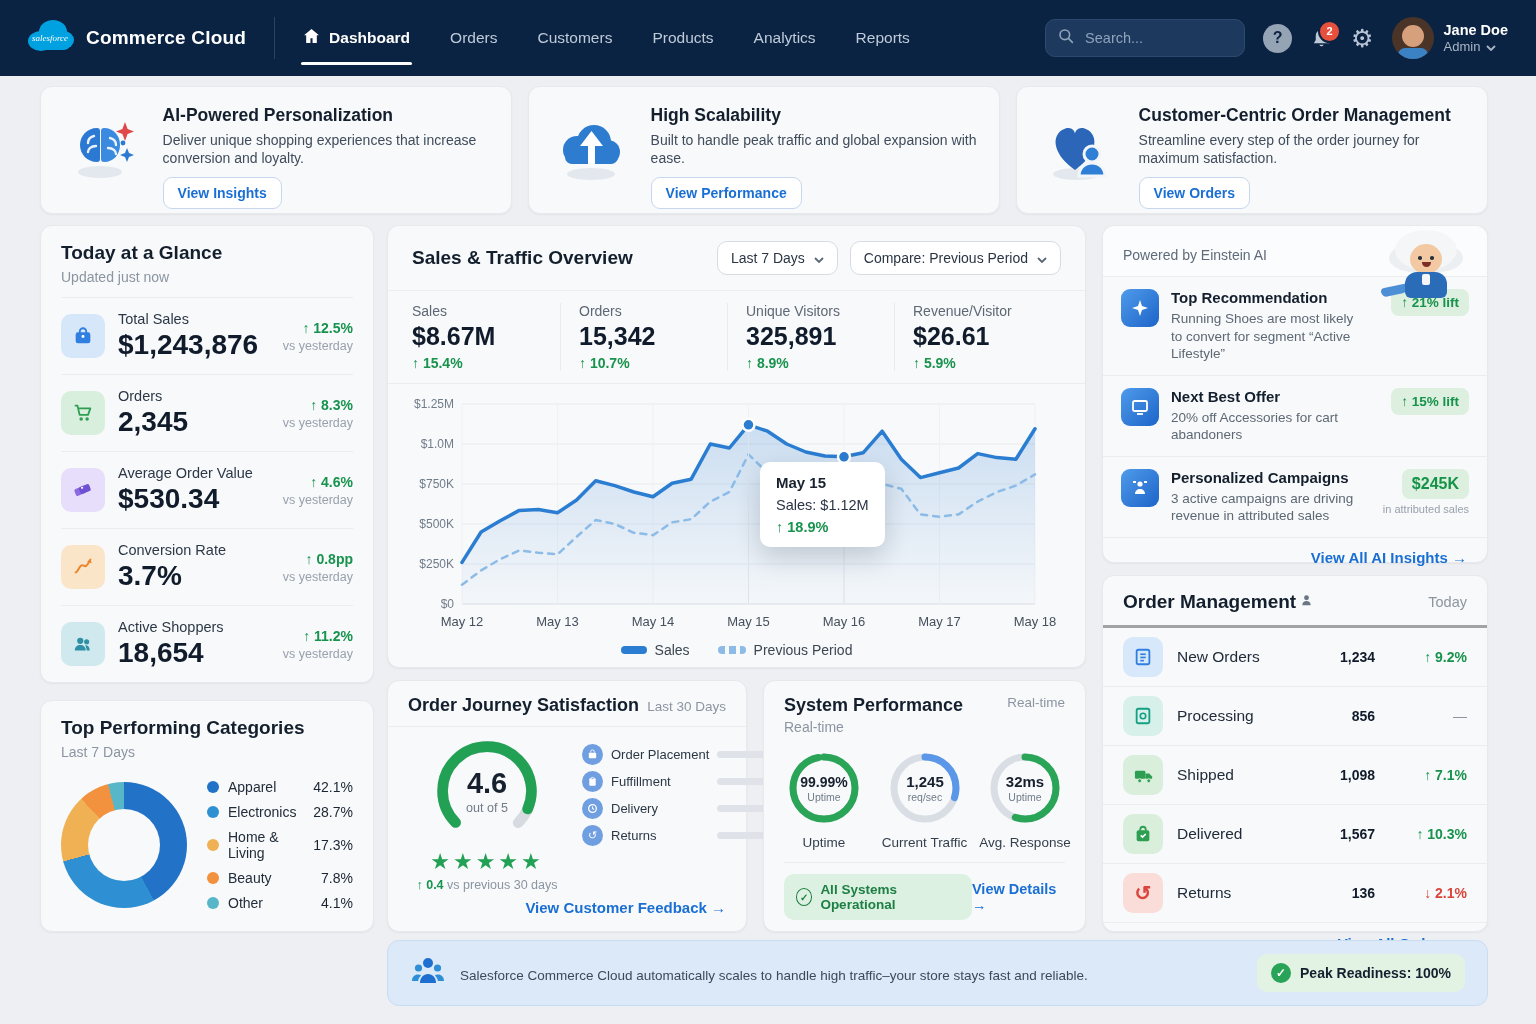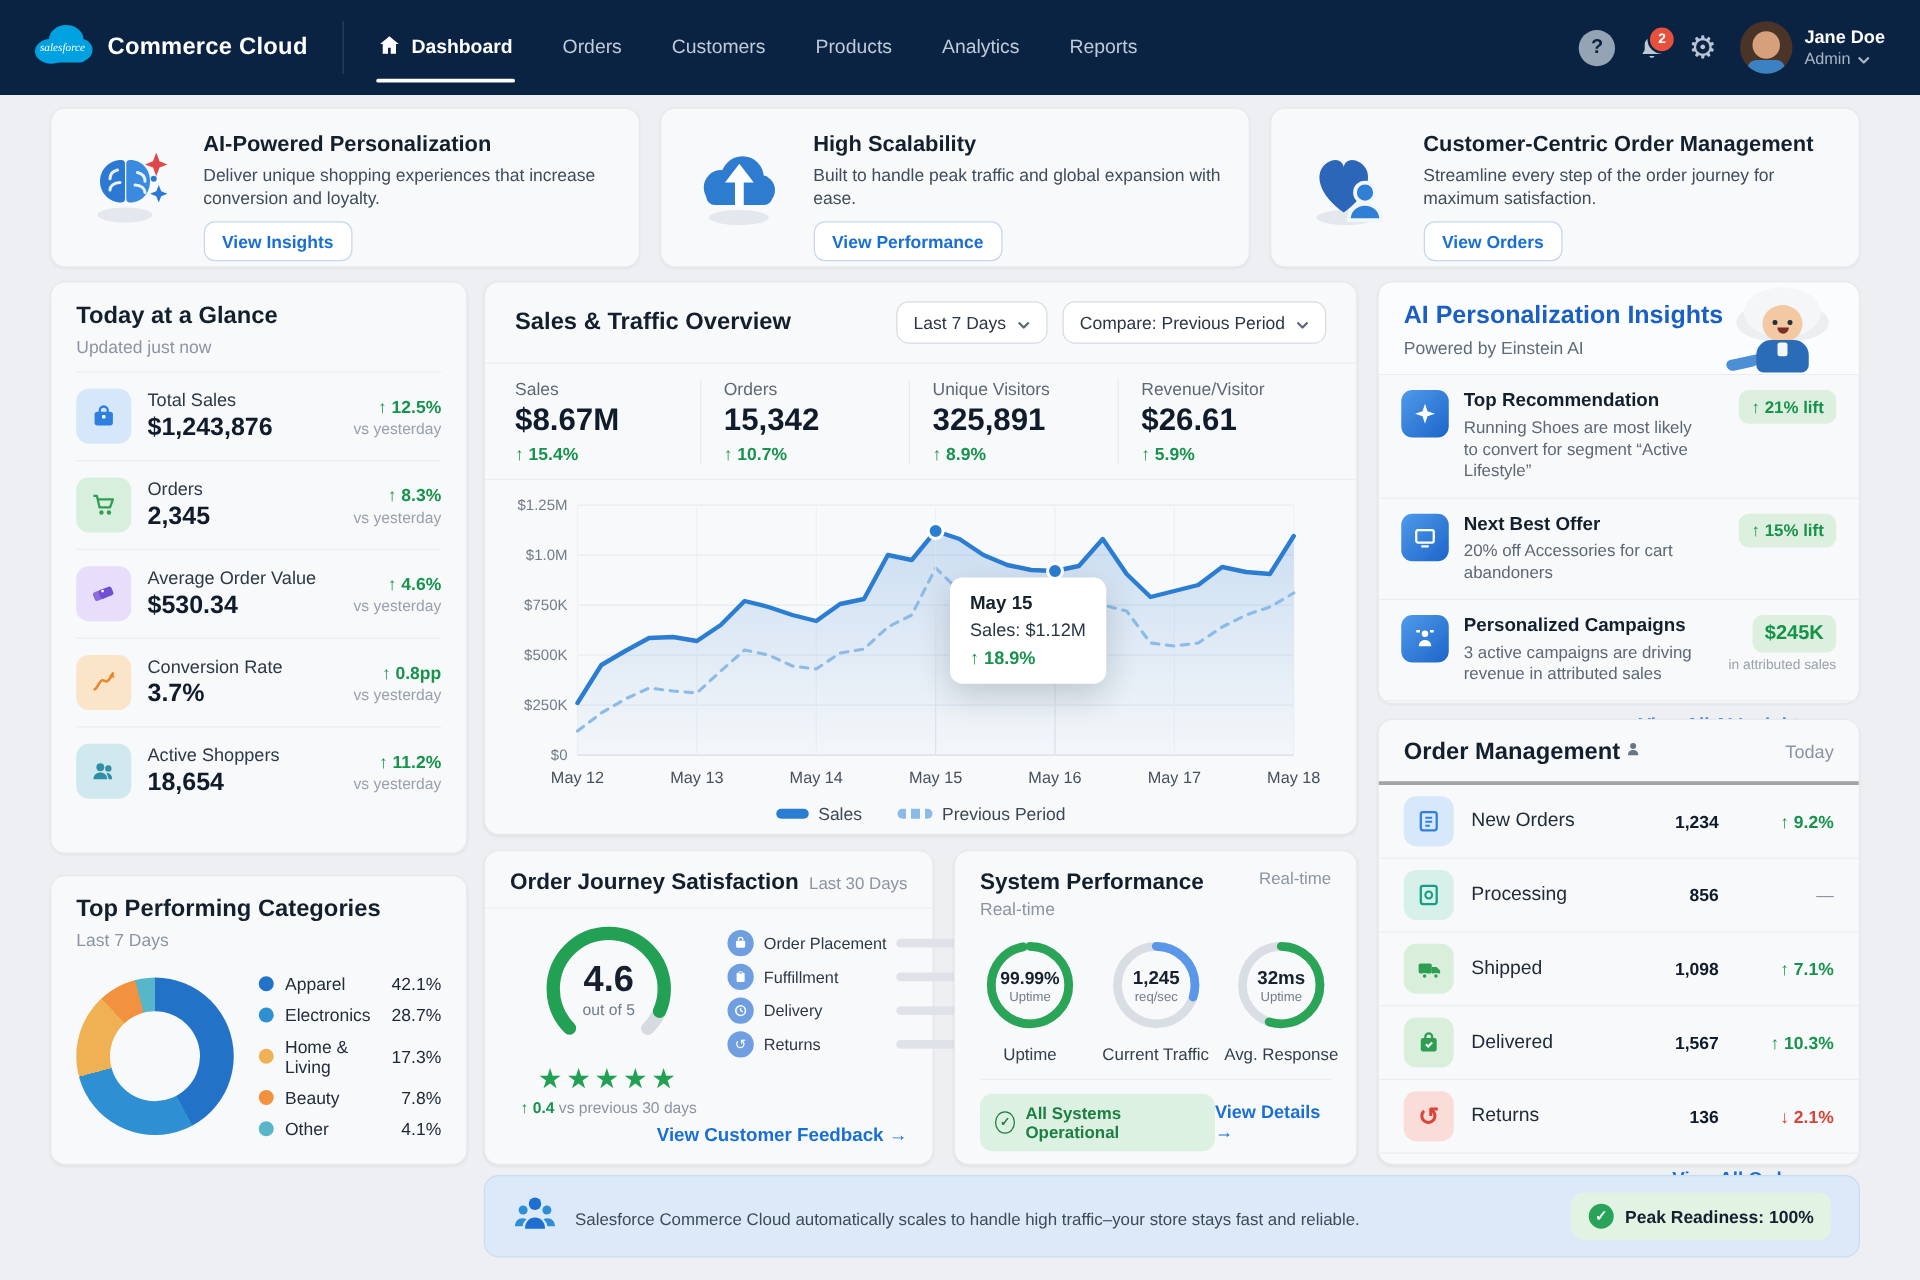--- a/index.html
+++ b/index.html
@@ -53,21 +53,21 @@
   .feat-btn{margin-top:9px;display:inline-block;background:#fff;border:1.5px solid #c8d7ef;
     border-radius:9px;color:#1a6fd4;font-size:14px;font-weight:bold;padding:7px 14px;cursor:pointer;}
   
   .panel-title{font-size:19px;font-weight:bold;color:#141f2e;}
   .panel-sub{font-size:14px;color:#8b95a2;margin-top:5px;}
   .glance-row{display:flex;align-items:center;gap:13px;padding:13px 0;border-top:1px solid #ebedf0;}
   .glance-row:first-of-type{border-top:1px solid #ebedf0;margin-top:12px;}
   .tile{border-radius:10px;display:flex;align-items:center;justify-content:center;flex:none;}
   .tile44{width:44px;height:44px;}
   .g-label{font-size:14.5px;color:#2c3847;}
-  .g-value{font-size:20px;font-weight:bold;color:#101b2b;margin-top:2px;}
+  .g-value{font-size:28px;font-weight:bold;color:#101b2b;margin-top:2px;}
   .g-right{margin-left:auto;text-align:right;}
   .g-delta{font-size:14px;font-weight:bold;}
   .g-note{font-size:12.5px;color:#98a1ad;margin-top:3px;}
   
   .so-header{display:flex;align-items:center;padding:15px 24px;border-bottom:1px solid #ebedf0;}
   .select{margin-left:12px;display:flex;align-items:center;gap:9px;background:#fff;
     border:1px solid #d7dce3;border-radius:10px;padding:8px 13px;font-size:14px;color:#2a3544;cursor:pointer;}
   .so-stats{display:flex;padding:12px 24px;border-bottom:1px solid #ebedf0;}
   .stat{flex:1;padding-left:18px;}
   .stat:first-child{padding-left:0;}
@@ -207,20 +207,29 @@
           <span>Products</span>
         </a>
       <a class="nav-link">
           <span>Analytics</span>
         </a>
       <a class="nav-link">
           <span>Reports</span>
         </a>
     </nav>
     <div class="nav-right">
+      <div class="search">
+        <span>
+          <svg width="16" height="16" viewBox="0 0 20 20">
+              <circle cx="8.5" cy="8.5" r="6" fill="none" stroke="#8fa3bc" stroke-width="2"></circle>
+              <line x1="13" y1="13" x2="18" y2="18" stroke="#8fa3bc" stroke-width="2" stroke-linecap="round"></line>
+            </svg>
+        </span>
+        <input placeholder="Search..." style="">
+      </div>
       <div class="icon-btn help-circle">?</div>
       <div class="icon-btn bell-wrap">
         <svg width="23" height="23" viewBox="0 0 24 24">
             <path d="M12 3a6 6 0 0 0-6 6v4.5L4 17h16l-2-3.5V9a6 6 0 0 0-6-6z" fill="#bcc8d6"></path>
             <path d="M9.8 18.5a2.3 2.3 0 0 0 4.4 0z" fill="#bcc8d6"></path>
           </svg>
         <span class="badge">2</span>
       </div>
       <div class="icon-btn gear">⚙</div>
       <div class="user">
@@ -484,21 +493,20 @@
       </div>
       <div class="leg-item">
         <span class="leg-dash"></span>
         <span>Previous Period</span>
       </div>
     </div>
   </section>
 
   <section class="panel" style="left:1102px;top:225px;width:386px;height:338px;padding:0;">
     <div class="ai-header">
-      <div class="ai-title">AI Personalization Insights</div>
       <div class="ai-sub">Powered by Einstein AI</div>
       <div class="mascot">
         <div class="m-hair"></div>
         <div class="m-wing"></div>
         <div class="m-face">
           <span class="m-eye" style="left:8px;"></span>
             <span class="m-eye" style="left:20px;"></span>
           <span class="m-mouth"></span>
         </div>
         <div class="m-body">

